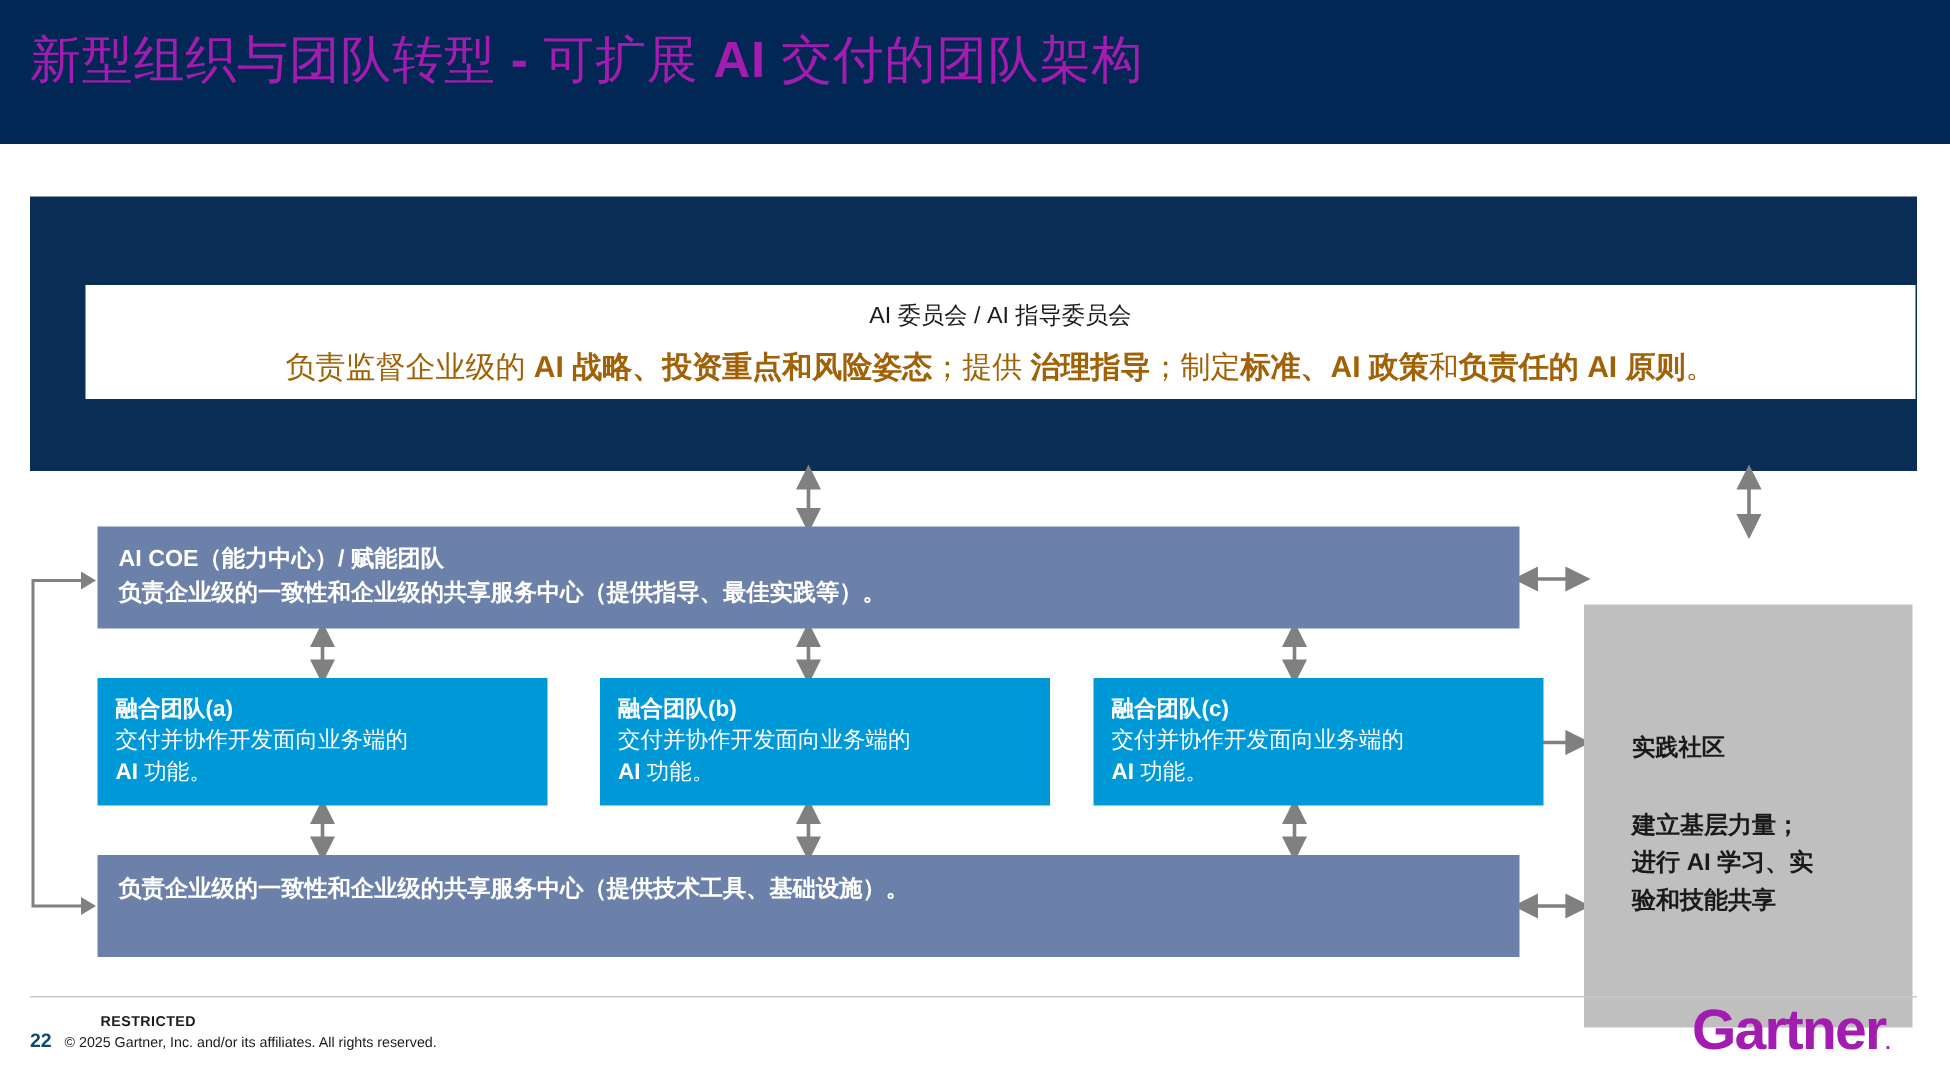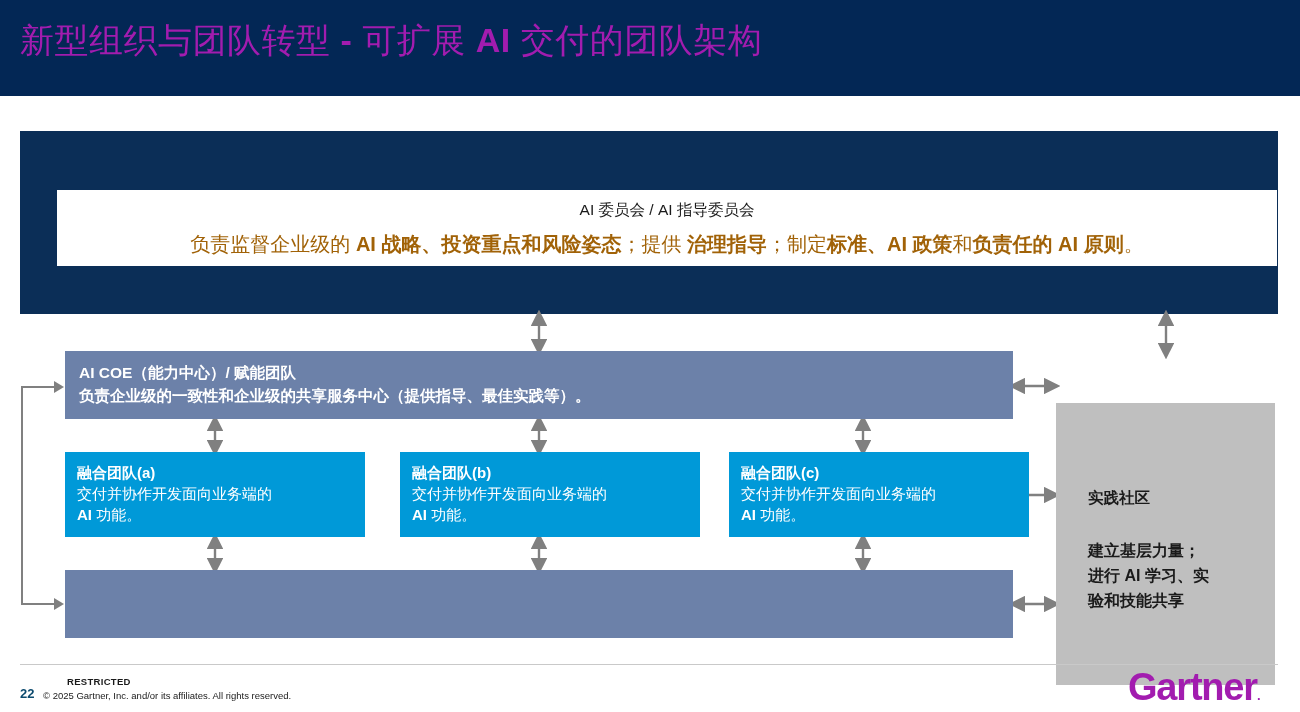--- a/index.html
+++ b/index.html
@@ -274,20 +274,21 @@
   <div class="fusion-desc"><span class="b">AI</span><span> 功能。</span></div>
 </div>
 
 <div class="box box-fusion fusion-c">
   <div class="fusion-title">融合团队(c)</div>
   <div class="fusion-desc">交付并协作开发面向业务端的</div>
   <div class="fusion-desc"><span class="b">AI</span><span> 功能。</span></div>
 </div>
 
 <div class="box box-platform">
+  <div class="box-desc">负责企业级的一致性和企业级的共享服务中心（提供技术工具、基础设施）。</div>
 </div>
 
 <div class="box box-cop">
   <div class="cop-title">实践社区</div>
   <div class="cop-desc">
     <span>建立基层力量；</span><br>
     <span>进行 </span><span class="b">AI</span><span> 学习、实</span><br>
     <span>验和技能共享</span>
   </div>
 </div>

